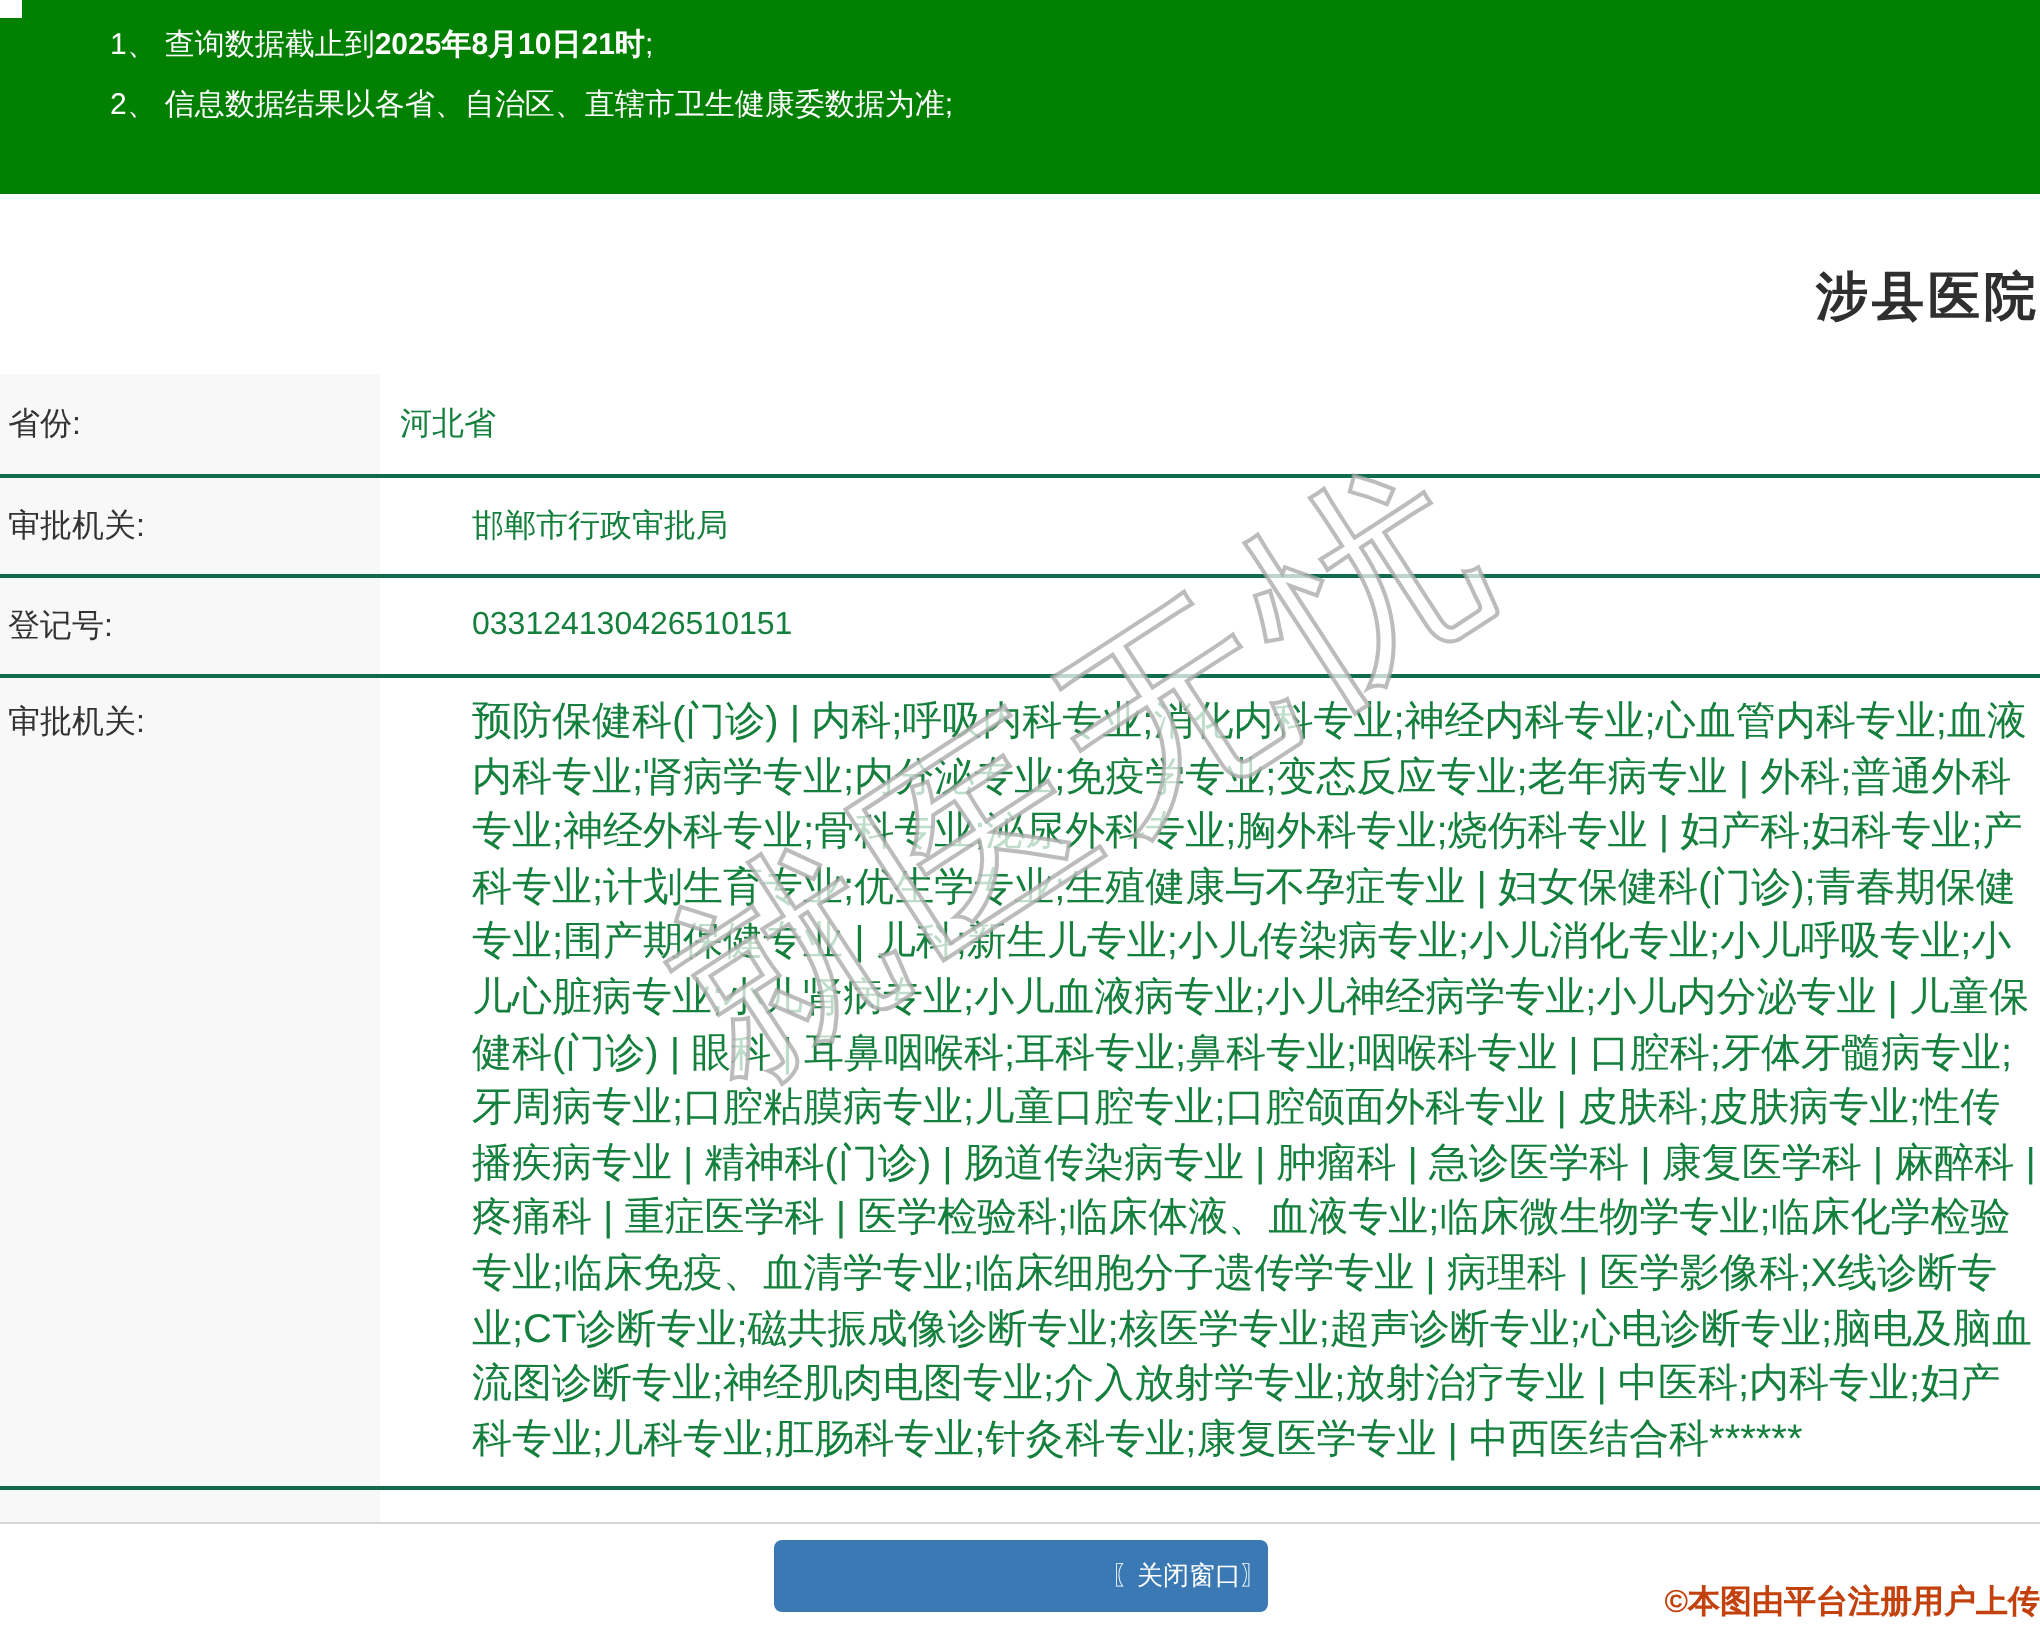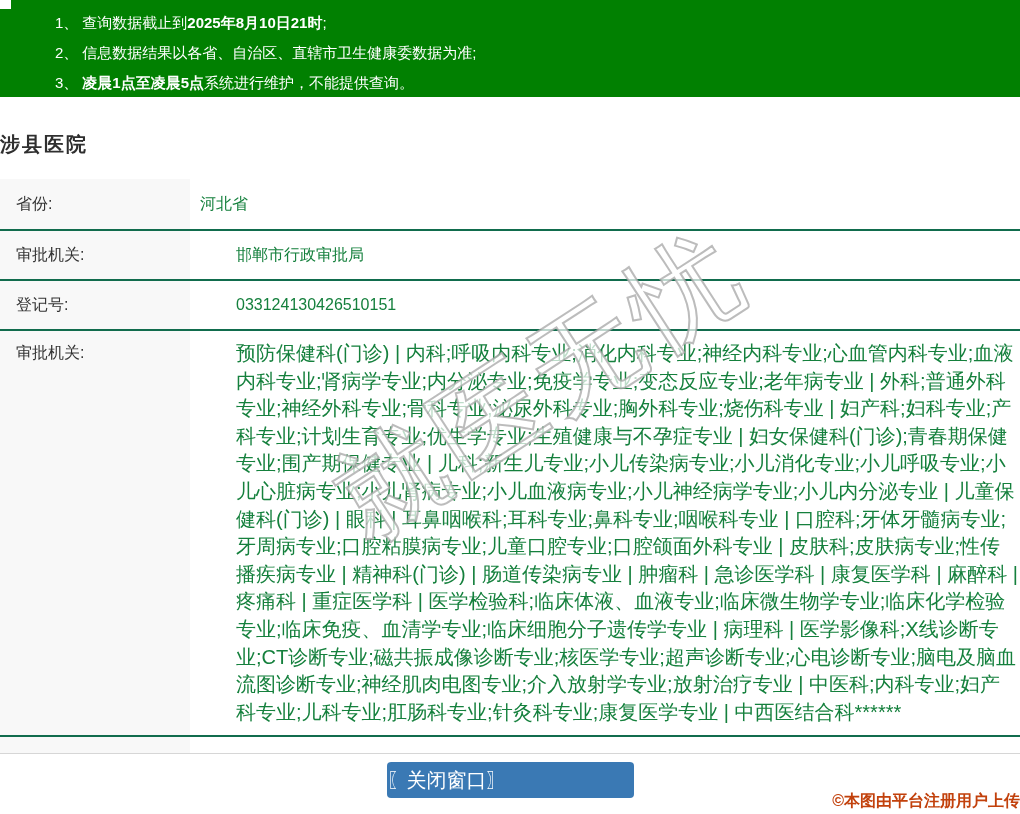--- a/index.html
+++ b/index.html
@@ -9,39 +9,39 @@
 
   
   .notice-banner { width:1020px; height:97px; background:var(--banner-green,#018001);
     color:#fff; padding-top:8px; }
   .notice-line { height:30px; line-height:30px; padding-left:55px; font-size:15px; white-space:nowrap; }
   .notice-line b { font-weight:bold; }
   .notice-num { margin-right:4px; }
   .corner-notch { position:absolute; left:0; top:0; width:11px; height:9px; background:#fff; }
 
   
-  .hospital-title { margin-top:34px; text-align:left; font-size:20px; color:#2f2f2f;
+  .hospital-title { margin-top:34px; text-align:right; font-size:26px; color:#2f2f2f;
     letter-spacing:2px; }
 
   
   .table-clip { margin-top:21px; height:575px; overflow:hidden; border-bottom:1px solid #d6d6d6; }
   .info-row { display:flex; align-items:center; min-height:50px; }
   .info-row + .info-row { border-top:2px solid var(--divider-green,#116c4d);gap:36px; }
   .info-label { width:190px; flex:0 0 190px; align-self:stretch; background:var(--label-bg,#f8f8f8);
-    display:flex; align-items:center; padding-left:16px; font-size:16px; color:#333; }
+    display:flex; align-items:center; padding-left:4px; font-size:16px; color:#333; }
   .info-value { flex:1; padding-left:10px; padding-right:2px; font-size:16px; color:#15803d; }
   .info-row.multiline { align-items:flex-start; padding:0; }
   .info-row.multiline .info-label { align-items:flex-start; padding-top:12px; }
   .info-row.multiline .info-value { padding-top:9px; padding-bottom:9px;
     font-size:20px; line-height:27.6px; }
 
   
   .footer-bar { height:52px; display:flex; align-items:center; justify-content:center; }
-  .close-btn { display:block; width:247px; height:36px; line-height:36px; text-align:left;
-    background:var(--button-blue,#3a79b4); color:#fff; font-size:20px; border:none;
+  .close-btn { display:block; width:247px; height:36px; line-height:36px; text-align:right;
+    background:var(--button-blue,#3a79b4); color:#fff; font-size:13px; border:none;
     border-radius:4px; cursor:pointer; font-family:inherit; }
 
   
   .watermark-diagonal { position:absolute; left:300px; top:325px; width:480px; height:120px;
     line-height:120px; text-align:center; font-size:108px; letter-spacing:8px;
     color:rgba(255,255,255,0.72); -webkit-text-stroke:2px rgba(165,165,165,0.75);
     transform:rotate(-33deg); pointer-events:none; white-space:nowrap; }
 
   
   .copyright-watermark { position:absolute; right:0; bottom:2px; font-size:16px;
@@ -52,23 +52,20 @@
 <body>
 
 <div class="page">
 
   <div class="notice-banner">
     <div class="notice-line">
       <span class="notice-num">1、</span><span>查询数据截止到</span><b>2025年8月10日21时</b><span>;</span>
     </div>
     <div class="notice-line">
       <span class="notice-num">2、</span><span>信息数据结果以各省、自治区、直辖市卫生健康委数据为准;</span><b></b><span></span>
-    </div>
-    <div class="notice-line">
-      <span class="notice-num">3、</span><span></span><b>凌晨1点至凌晨5点</b><span>系统进行维护，不能提供查询。</span>
     </div>
   </div>
   <div class="corner-notch"></div>
 
   <h1 class="hospital-title">涉县医院</h1>
 
   <div class="table-clip">
 
     <div class="info-row">
       <div class="info-label">省份:</div>

